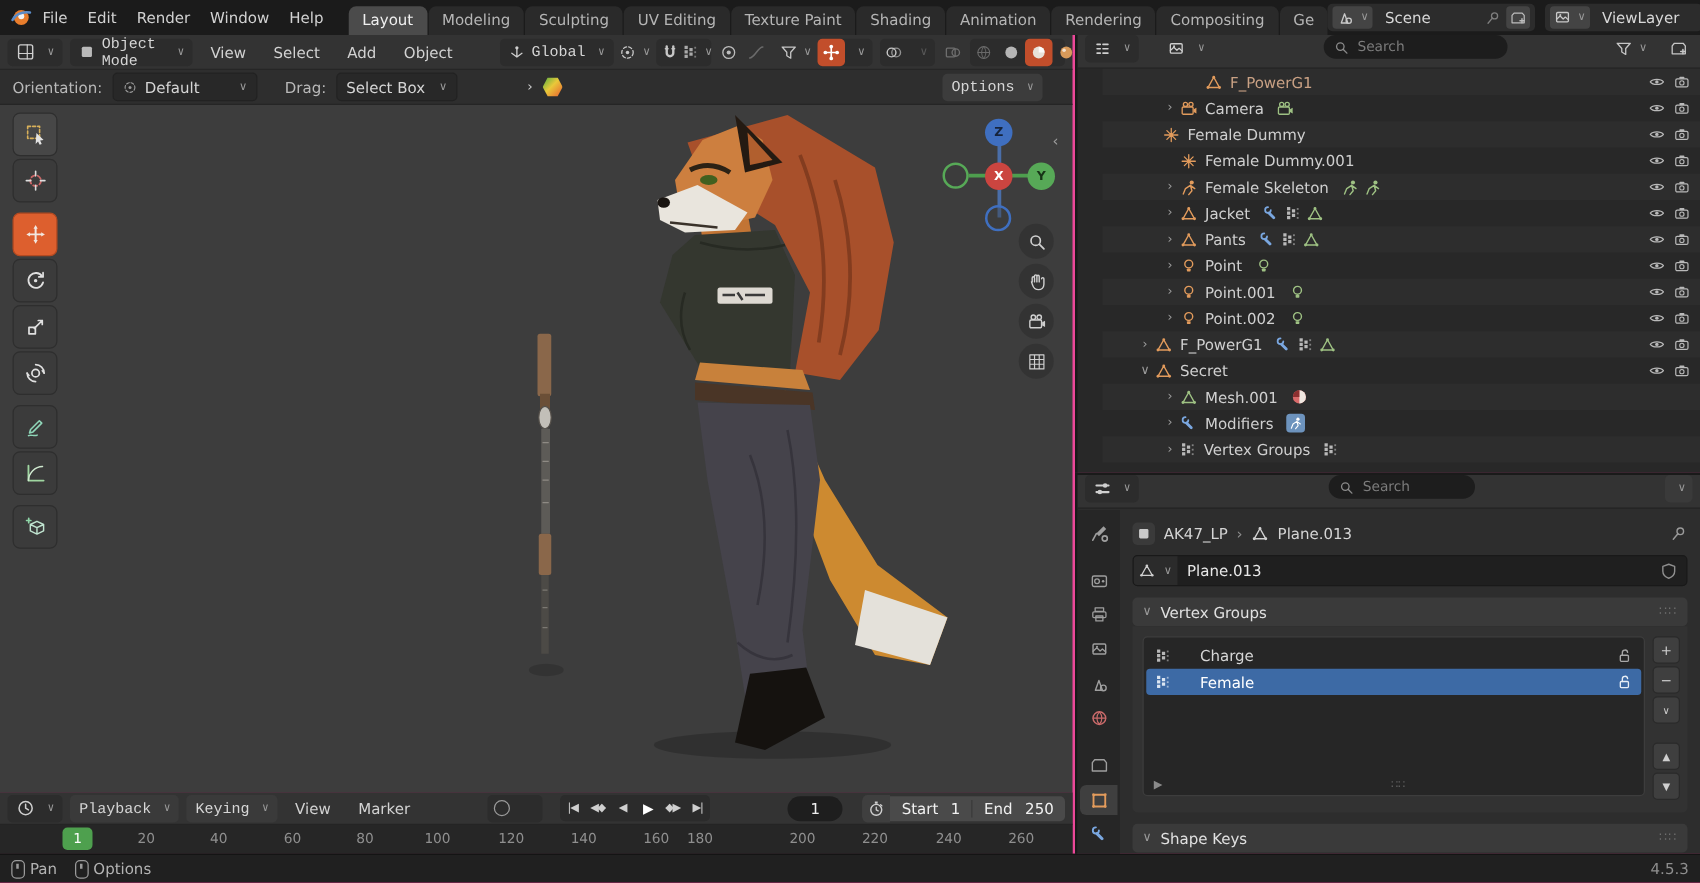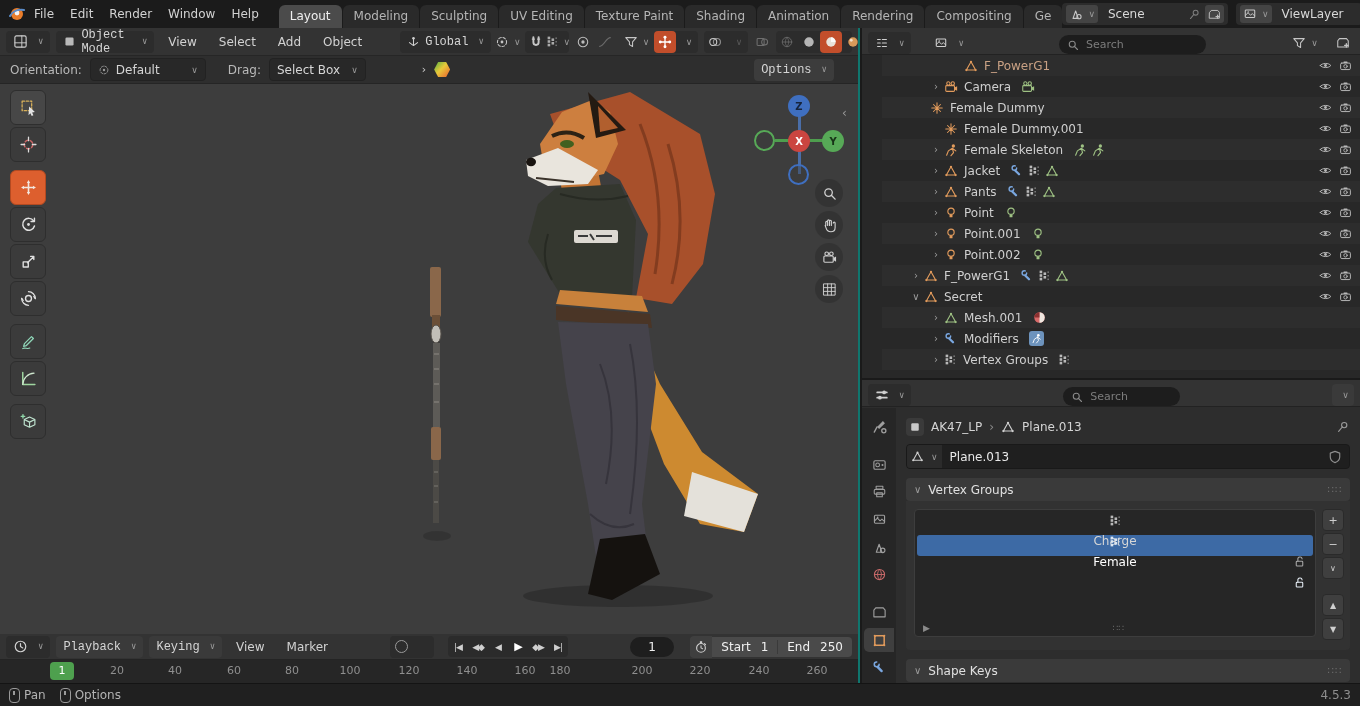--- a/index.html
+++ b/index.html
@@ -1,16 +1,16 @@
 <!DOCTYPE html>
 <html><head>
 <meta charset="utf-8">
 <style>
   html,body{margin:0;padding:0;background:#111;}
-  .stage{position:relative;width:1360px;height:706px;background:#0f766e;
+  .stage{position:relative;width:1360px;height:706px;background:#ec4899;
     font-family:"DejaVu Sans",sans-serif;font-size:12px;color:#d6d6d6;overflow:hidden;
     -webkit-user-select:none;user-select:none;}
   .abs{position:absolute;}
   .ic{display:inline-block;vertical-align:middle;flex:0 0 auto;}
   .dd::after{content:"∨";font-size:9px;color:#9a9a9a;margin-left:5px;}
   
   .topbar{left:0;top:0;width:1360px;height:28px;background:#1b1b1b;display:flex;align-items:center;padding-left:8px;box-sizing:border-box;}
   .menu{padding:0 8px;color:#d2d2d2;cursor:default;}
   .ws-tabs{display:flex;gap:1px;margin-left:12px;align-self:flex-end;}
   .ws-tab{height:23px;line-height:23px;padding:0 11px;background:#2a2a2a;color:#b5b5b5;border-radius:6px 6px 0 0;white-space:nowrap;}
@@ -51,21 +51,21 @@
   .tbtn{width:20px;text-align:center;font-size:9px;color:#cfcfcf;letter-spacing:-1px;}
   .tbtn.play{color:#ffffff;font-size:11px;}
   .framepill{background:#1e1e1e;border-radius:10px;height:20px;width:84px;text-align:center;line-height:20px;color:#efefef;}
   .rangegrp{display:flex;background:#4a4a4a;border-radius:4px;height:20px;align-items:center;color:#f0f0f0;}
   .rangegrp .seg{padding:0 9px;display:flex;gap:10px;}
   .ruler{position:relative;height:23px;background:#262626;}
   .tick{position:absolute;top:4px;transform:translateX(-50%);color:#8f8f8f;font-size:11px;}
   .curframe{position:absolute;left:50px;top:2px;width:24px;height:18px;background:#4ea04e;border-radius:4px;color:#fff;text-align:center;line-height:18px;font-size:11px;}
   
   .outliner{left:860px;top:28px;width:500px;height:350px;background:#282828;border-left:2px solid #1a1a1a;box-sizing:border-box;overflow:hidden;}
-  .panelhead{height:27px;background:#333333;border-bottom:1px solid #222;display:flex;align-items:flex-end;padding:0 6px;gap:16px;box-sizing:border-box;}
+  .panelhead{height:27px;background:#333333;border-bottom:1px solid #222;display:flex;align-items:flex-start;padding:0 6px;gap:16px;box-sizing:border-box;}
   .search{display:flex;align-items:center;gap:5px;background:#1d1d1d;border-radius:10px;height:19px;padding:0 8px;}
   .search input{background:transparent;border:0;outline:0;color:#cfcfcf;font:11px "DejaVu Sans",sans-serif;width:110px;}
   .search input::placeholder{color:#7c7c7c;}
   .olrow{height:21px;display:flex;align-items:center;gap:0;margin-left:20px;}
   .olrow:nth-child(odd){background:#2d2d2d;}
   .olexp{width:16px;text-align:center;color:#9d9d9d;font-size:10px;}
   .ollabel{margin-left:6px;color:#cfcfcf;white-space:nowrap;}
   .olbadges{display:flex;gap:4px;margin-left:10px;align-items:center;}
   .olright{margin-left:auto;display:flex;gap:7px;padding-right:8px;color:#b9b9b9;}
   .modbadge{width:15px;height:15px;border-radius:3px;background:#6d93bd;display:flex;align-items:center;justify-content:center;}
@@ -76,21 +76,21 @@
   .ptab.gap{margin-top:10px;}
   .ptab.active{background:#3f3f3f;}
   .pmain{position:absolute;left:34px;top:28px;right:0;bottom:0;padding:6px 10px;box-sizing:border-box;}
   .crumb{display:flex;align-items:center;gap:7px;height:26px;color:#d4d4d4;}
   .namefield{display:flex;align-items:center;background:#1f1f1f;border:1px solid #191919;border-radius:4px;height:23px;margin-top:4px;}
   .namefield .iseg{background:#2b2b2b;border-radius:3px 0 0 3px;height:100%;display:flex;align-items:center;padding:0 4px;gap:2px;}
   .panelbar{display:flex;align-items:center;gap:7px;background:#3a3a3a;border-radius:4px;height:23px;padding:0 8px;margin-top:9px;color:#e0e0e0;}
   .panelbar .grip{margin-left:auto;color:#6e6e6e;letter-spacing:1px;font-size:10px;}
   .vgbody{background:#323232;border-radius:0 0 4px 4px;padding:8px 6px 8px 8px;display:flex;gap:6px;}
   .vglist{flex:1;background:#262626;border:1px solid #3d3d3d;border-radius:4px;height:128px;position:relative;padding-top:4px;box-sizing:border-box;}
-  .vgrow{height:21px;display:flex;align-items:center;gap:7px;padding:0 7px;margin:0 2px;border-radius:3px;color:#d6d6d6;flex-direction:column;}
+  .vgrow{height:21px;display:flex;align-items:center;gap:23px;padding:0 7px;margin:0 2px;border-radius:3px;color:#d6d6d6;}
   .vgrow.selected{background:#3d6aa5;color:#fff;}
   .vgrow .lock{margin-left:auto;color:#a8a8a8;}
   .vgbtns{width:22px;display:flex;flex-direction:column;}
   .sq{width:20px;height:20px;background:#3f3f3f;border:1px solid #2a2a2a;border-radius:4px;color:#cfcfcf;display:flex;align-items:center;justify-content:center;margin-bottom:2px;font-size:11px;}
   .sq.small{font-size:8px;}
   .listfoot{position:absolute;bottom:3px;left:8px;right:8px;display:flex;color:#8a8a8a;font-size:9px;}
   .listfoot .grip{margin:0 auto;color:#666;}
   
   .status{left:0;top:683px;width:1360px;height:23px;background:#202020;border-top:1px solid #141414;display:flex;align-items:center;padding:0 9px;gap:4px;box-sizing:border-box;color:#b3b3b3;}
   .mouseic{width:9px;height:13px;border:1px solid #9a9a9a;border-radius:4px;position:relative;display:inline-block;}

